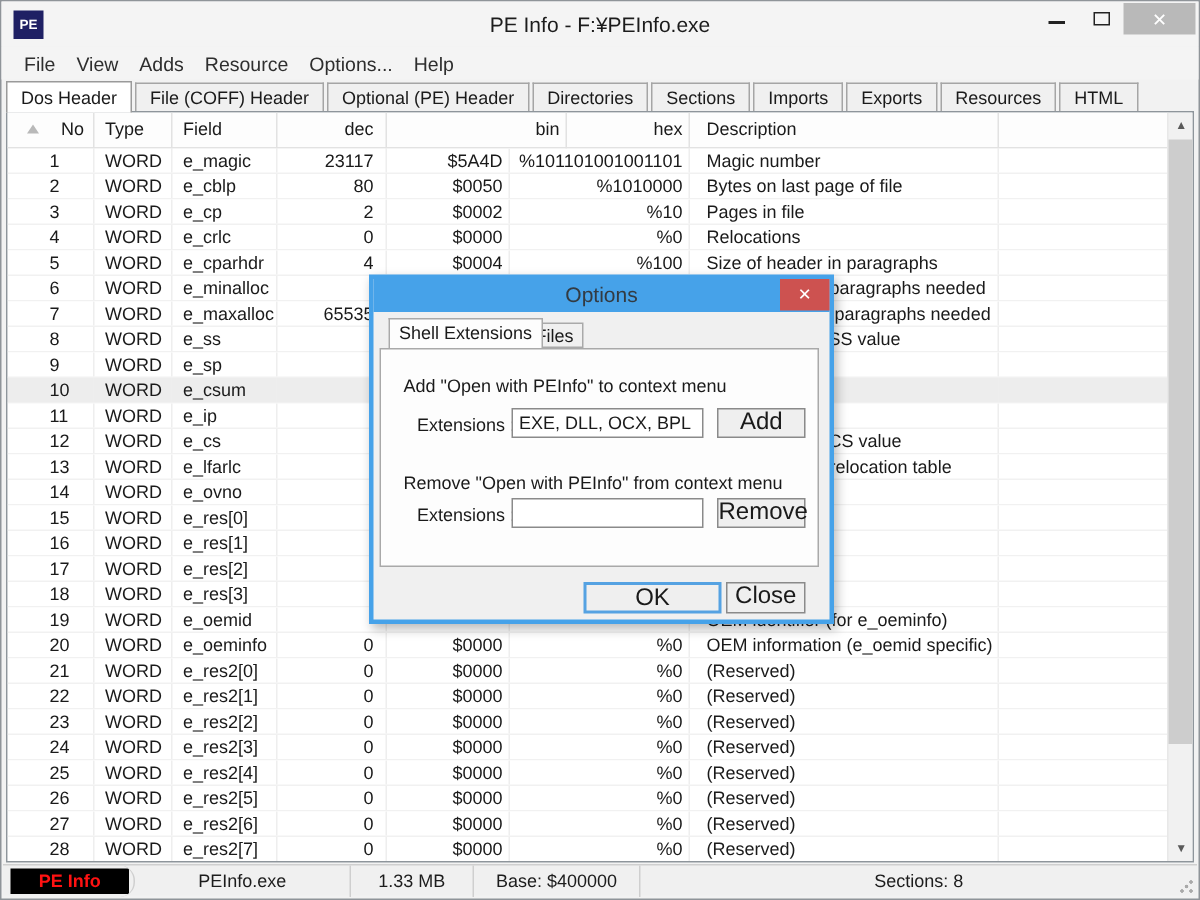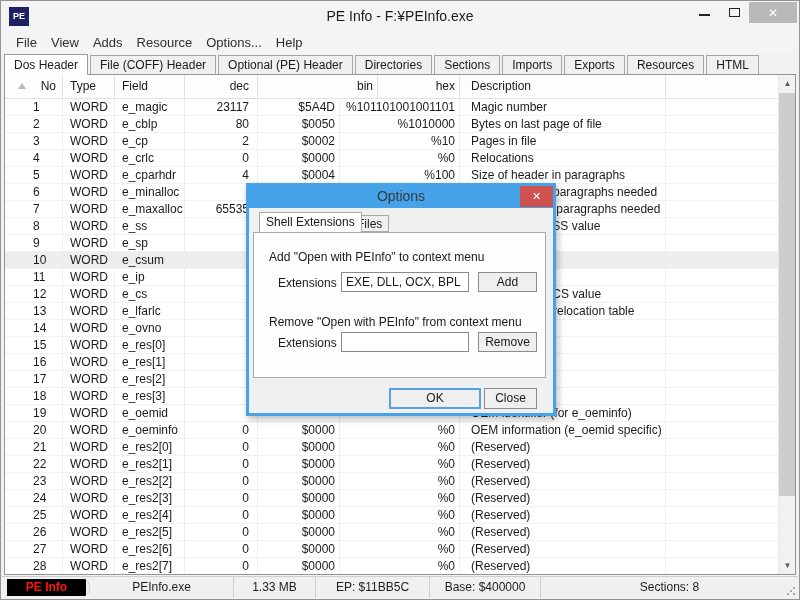--- a/index.html
+++ b/index.html
@@ -93,21 +93,21 @@
   .dlg-tab{position:absolute;height:20px;line-height:19px;padding:0 6px;background:#f0f0f0;
     border:1px solid #a9a9a9;font-size:12px;z-index:12;}
   .dlg-tab.selected{top:26px;left:10px;background:#fdfdfd;border-bottom:none;z-index:13;}
   .dlg-tab.plain{top:29px;height:17px;line-height:16px;left:101px;}
   .dlg-page{position:absolute;left:4px;top:46px;width:293px;height:146px;background:#fdfdfd;
     border:1px solid #a9a9a9;z-index:11;}
   .dlg-text{position:absolute;font-size:12px;color:#1a1a1a;white-space:nowrap;}
   .dlg-input{position:absolute;width:128px;height:20px;border:1px solid #8a8a8a;background:#fff;
     font-family:inherit;font-size:12px;padding:0 4px;color:#1a1a1a;}
   .dlg-btn{position:absolute;height:20px;background:#efefef;border:1px solid #8a8a8a;
-    font-family:inherit;font-size:12px;color:#1a1a1a;text-align:center;line-height:18px;}
+    font-family:inherit;font-size:16px;color:#1a1a1a;text-align:center;line-height:18px;}
   .btn-ok{left:140px;top:202px;width:92px;height:21px;border:2px solid #55a2e2;line-height:17px;}
   .btn-dclose{left:235px;top:202px;width:53px;height:21px;}
   .btn-add{left:229px;top:86px;width:59px;}
   .btn-remove{left:229px;top:146px;width:59px;}
 </style>
 </head>
 <body>
 
 <div class="window">
 
@@ -447,21 +447,20 @@
       <div class="scroll-arrow scroll-down">▼</div>
     </div>
   </div>
 
   <div class="statusbar" id="statusbar">
       <div class="spanel" style="width: 88px; border-radius: 10px;">
         <div class="pe-logo">PE Info</div>
       </div>
       <div class="spanel" style="width: 144px;">PEInfo.exe</div>
       <div class="spanel" style="width: 82px;">1.33 MB</div>
-      <div class="spanel" style="width: 114px;">EP: $11BB5C</div>
       <div class="spanel" style="width: 111px;">Base: $400000</div>
       <div class="spanel last" style="flex: 1 1 0%;">Sections: 8</div>
     </div>
   <div class="grip"></div>
 
   <div class="dialog">
     <div class="dlg-titlebar">
       <div class="dlg-title">Options</div>
       <div class="dlg-close">
           <span>✕</span>

